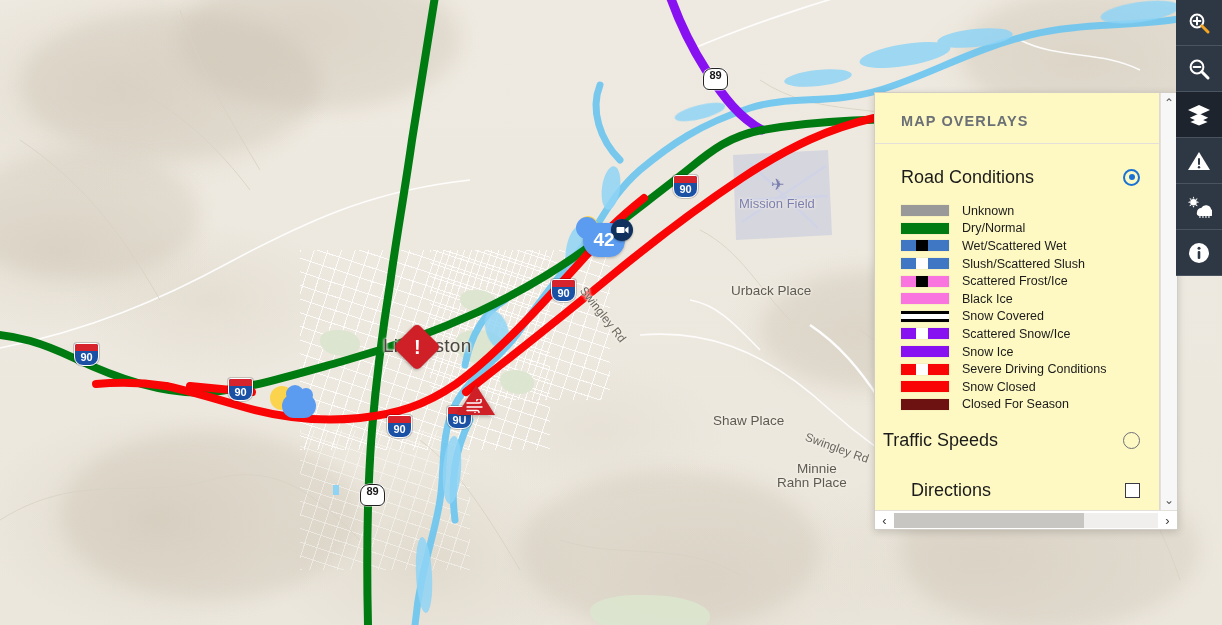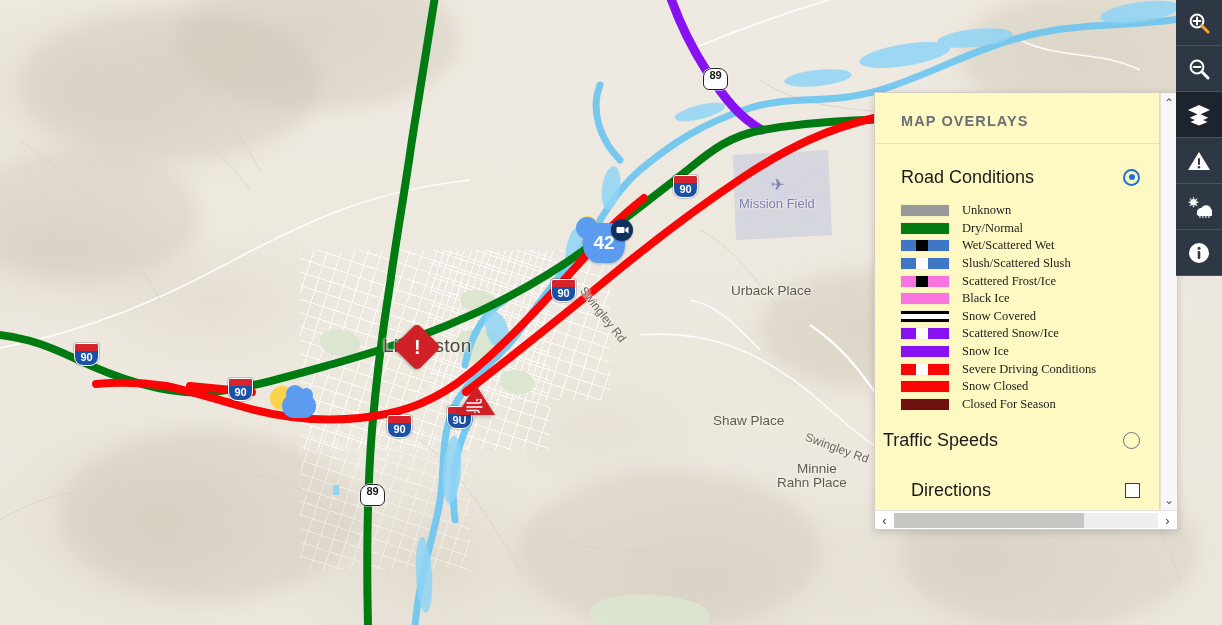--- a/index.html
+++ b/index.html
@@ -64,21 +64,21 @@
   .marker { position:absolute; }
   .diamond-incident { width:34px; height:34px; background:#cf2028; transform:rotate(45deg);
       border-radius:5px; box-shadow:0 1px 3px rgba(0,0,0,.35); display:flex;
       align-items:center; justify-content:center; }
   .diamond-incident i { transform:rotate(-45deg); color:#fff; font-style:normal;
       font-weight:bold; font-size:20px; line-height:1; }
   .wind-tri { width:0; height:0; border-left:19px solid transparent; border-right:19px solid transparent;
       border-bottom:30px solid #cf2028; filter:drop-shadow(0 1px 2px rgba(0,0,0,.3)); }
   .wind-tri-wrap { position:absolute; }
   .wind-glyph { position:absolute; left:8px; top:14px; width:22px; height:14px; }
-  .cluster { width:42px; height:40px; background:#5b9cf0; border-radius:16px 16px 16px 16px / 18px 18px 18px 18px;
+  .cluster { width:42px; height:34px; background:#5b9cf0; border-radius:16px 16px 16px 16px / 18px 18px 18px 18px;
       display:flex; align-items:center; justify-content:center; color:#fff; font-size:19px;
       font-weight:bold; box-shadow:0 1px 3px rgba(0,0,0,.25); }
   .cluster::before { content:""; position:absolute; left:-7px; top:-6px; width:22px; height:22px;
       border-radius:50%; background:#5b9cf0; }
   .cluster::after { content:""; position:absolute; right:-5px; top:-4px; width:18px; height:18px;
       border-radius:50%; background:#5b9cf0; }
   .cluster span { position:relative; z-index:2; }
   .suncircle { position:absolute; width:20px; height:20px; border-radius:50%; background:#fbd34d; }
   .camera-dot { position:absolute; width:22px; height:22px; border-radius:50%; background:#10305e;
       display:flex; align-items:center; justify-content:center; box-shadow:0 1px 2px rgba(0,0,0,.3); }
@@ -114,21 +114,21 @@
   .radio-out { width:17px; height:17px; border-radius:50%; border:2px solid #1a73d4; position:relative; }
   .radio-out.on::after { content:""; position:absolute; inset:3.5px; border-radius:50%; background:#1a73d4; }
   .radio-off { width:17px; height:17px; border-radius:50%; border:1.6px solid #6e6e7a; }
   .chk-box { width:15px; height:15px; border:1.6px solid #3a3a44; background:#fff; }
 
   .legend { padding:6px 0 6px 0; }
   .legend-row { display:flex; align-items:center; padding:0 26px; height:17.6px; }
   .sw { width:48px; height:11px; flex:0 0 48px; margin-right:13px; position:relative;
         box-shadow:0 0 0 .5px rgba(0,0,0,.06); }
   .sw-dash::after { content:""; position:absolute; left:32%; top:0; width:22%; height:100%; }
-  .legend-text { font-size:12.5px; color:#1b1b1b; white-space:nowrap;font-family:Liberation Serif, serif; }
+  .legend-text { font-size:12.5px; color:#1b1b1b; white-space:nowrap; }
 
   
   .vsb { width:17px; background:#f7f7f7; border-left:1px solid #e3e0da; display:flex;
       flex-direction:column; justify-content:space-between; align-items:center; padding:4px 0; }
   .sb-arrow { font-size:12px; color:#5b5b5b; line-height:1; cursor:pointer; user-select:none; }
   .hsb { height:19px; background:#fff; border-top:1px solid #e3e0da; display:flex; align-items:center; }
   .hsb-arrow { width:19px; text-align:center; font-size:13px; color:#3a3a3a; cursor:pointer; user-select:none; }
   .hsb-track { flex:1; height:15px; background:#f0efed; position:relative; }
   .hsb-thumb { position:absolute; left:0; top:0; bottom:0; width:72%; background:#c8c6c2; }
 </style>

